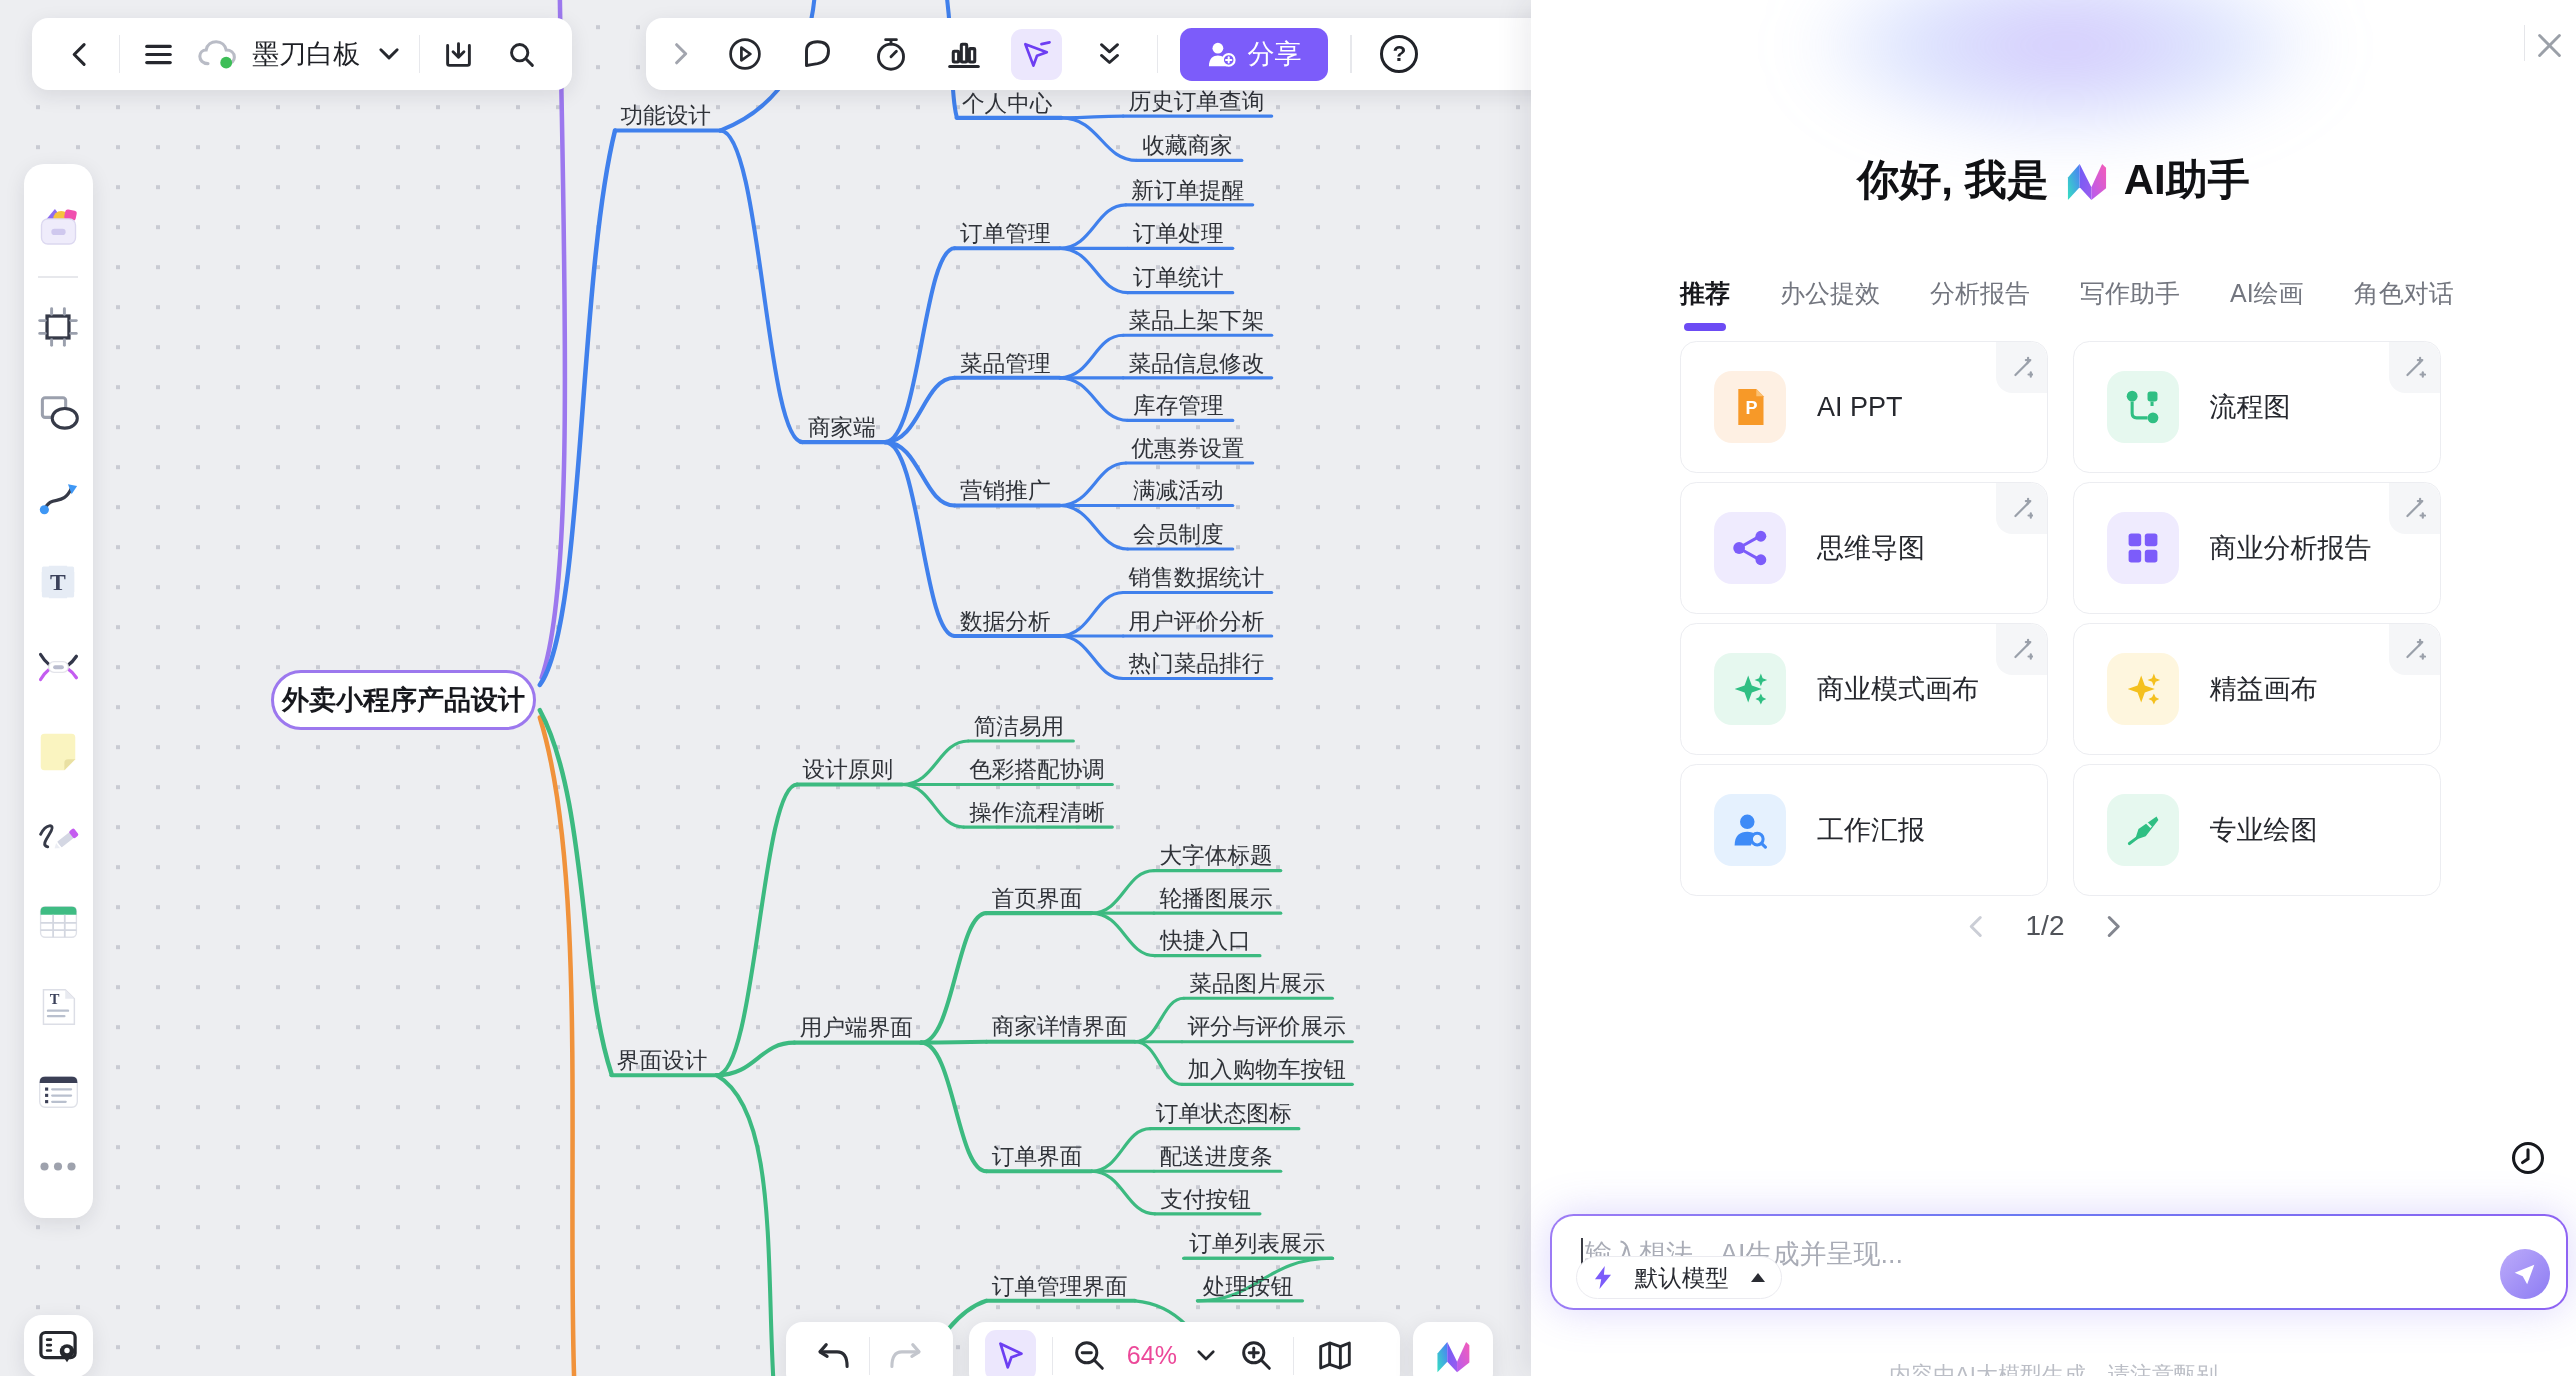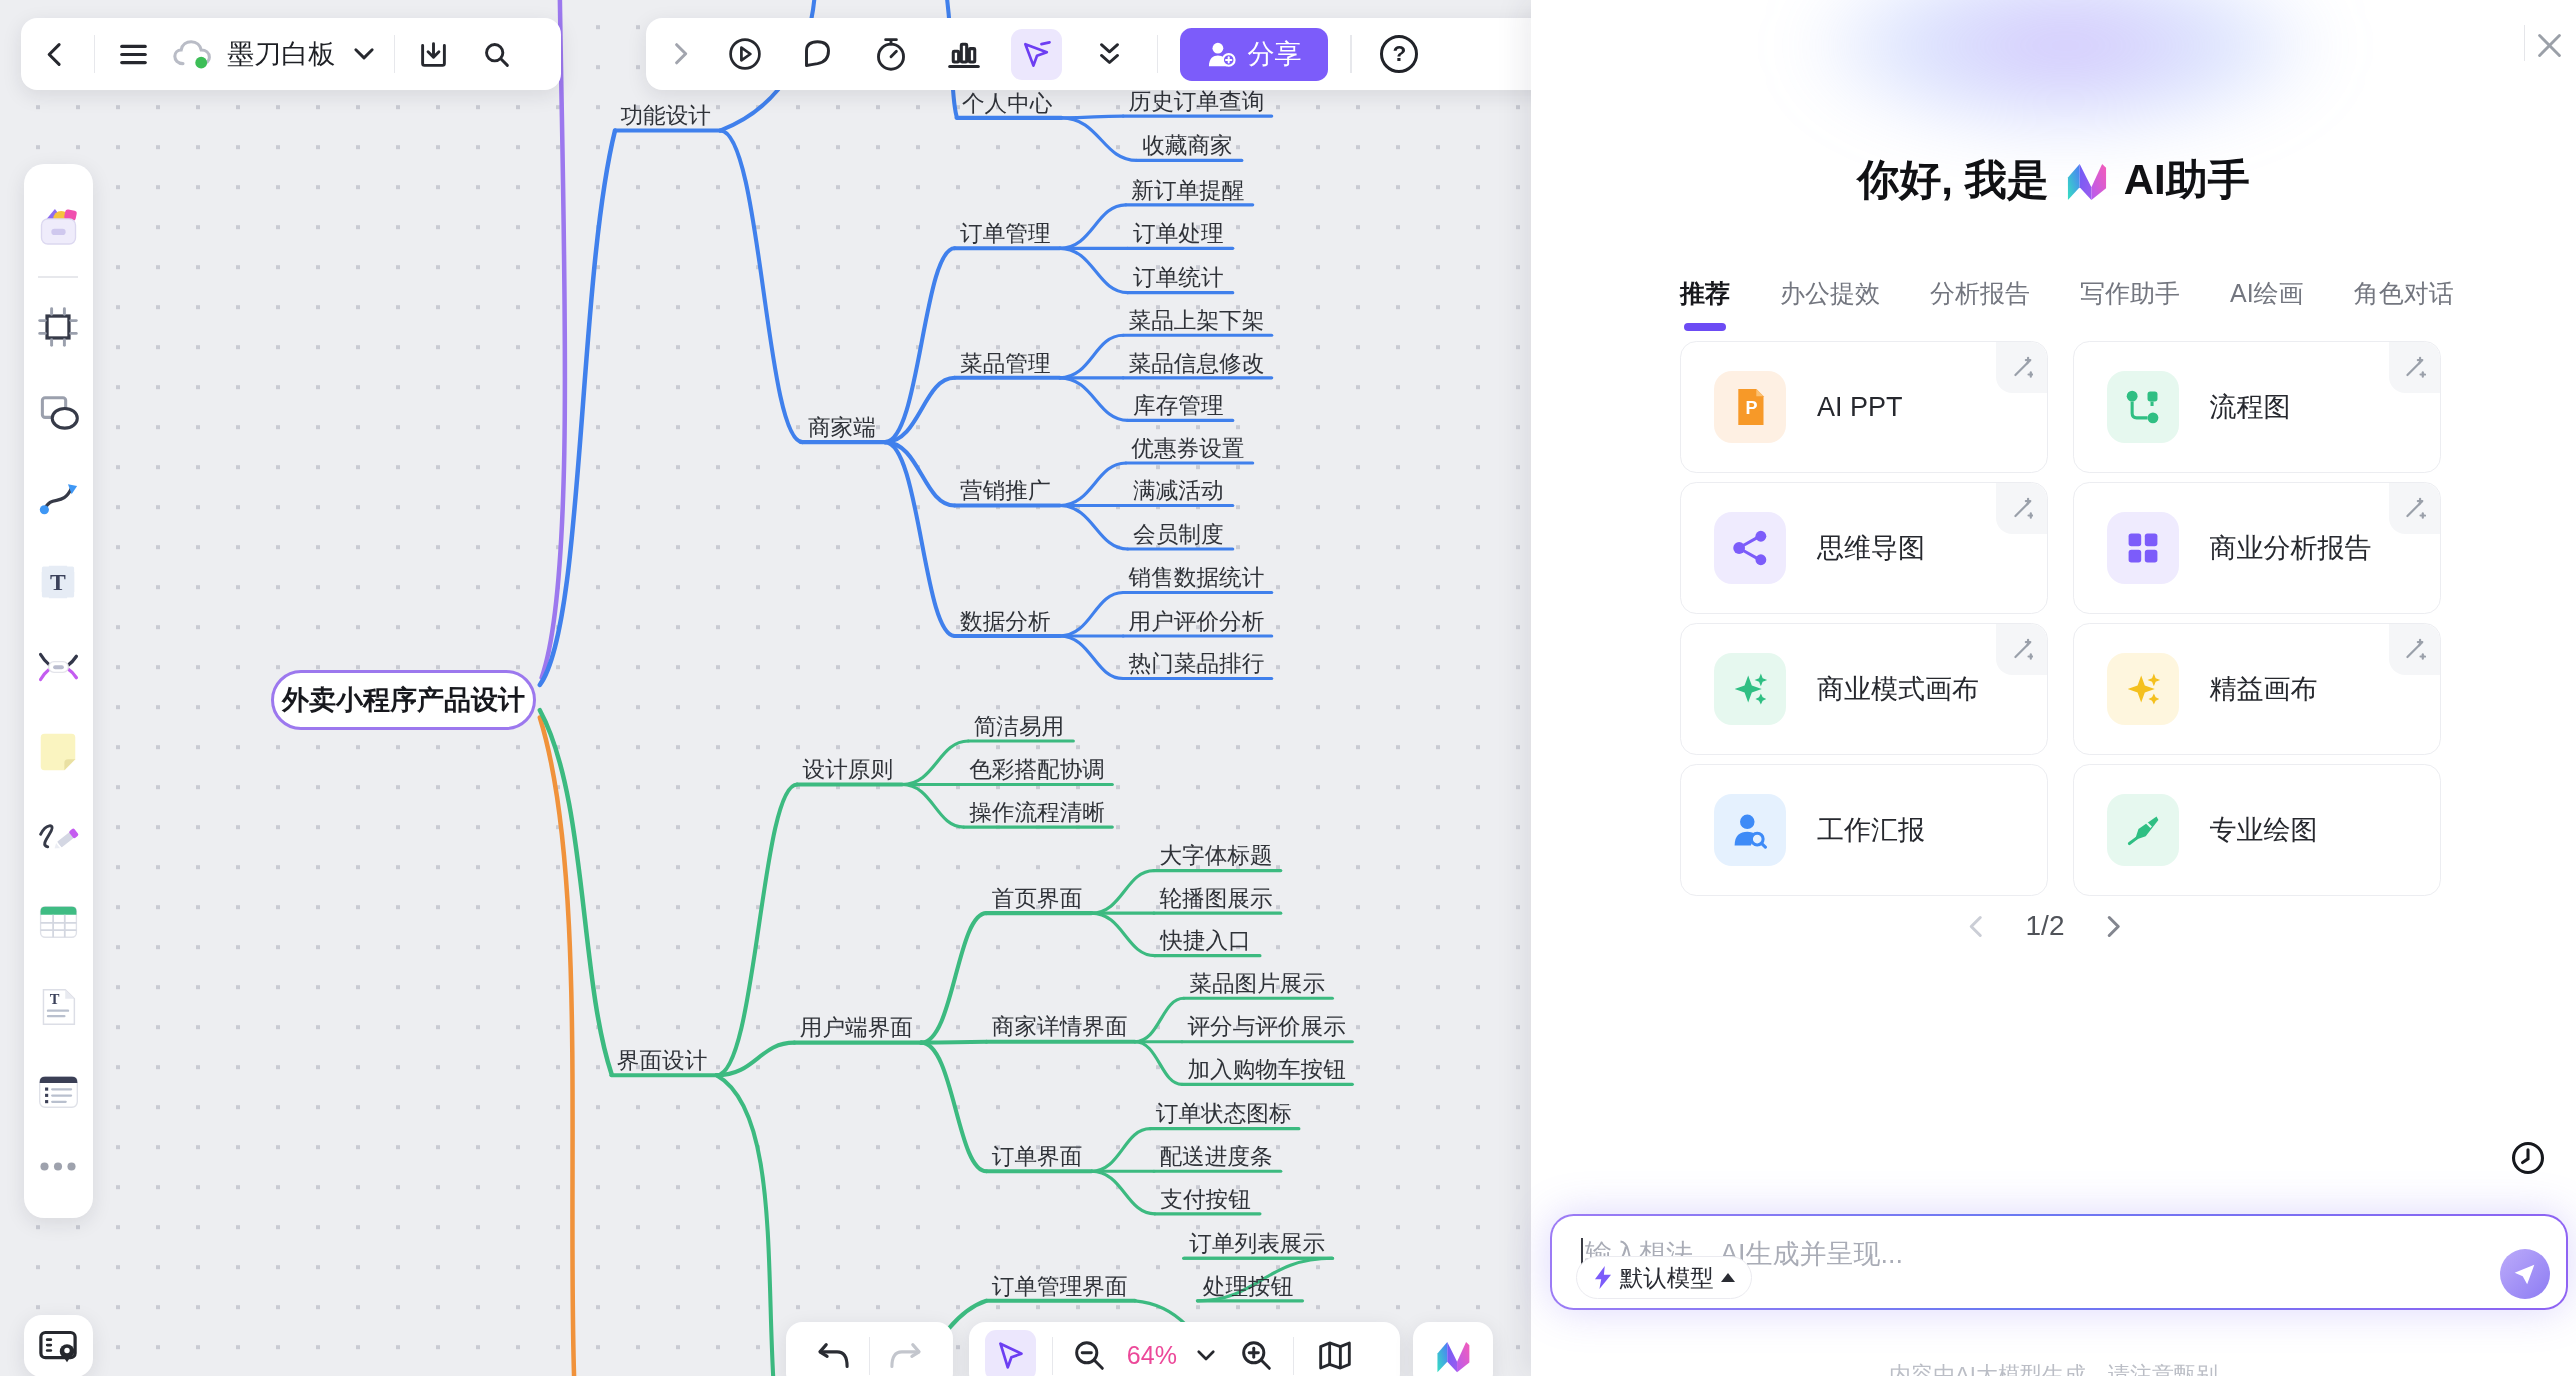--- a/index.html
+++ b/index.html
@@ -16,21 +16,21 @@
     background:#fff; border:3.6px solid #9c78ee; border-radius:31px;
     display:flex; align-items:center; justify-content:center;
     font-size:27px; font-weight:700; color:#17181d; }
   
   .bar { position:absolute; background:#fff; border-radius:16.3px;
     box-shadow:0 5.4px 20px rgba(30,34,48,.10); display:flex; align-items:center; }
   .icon-btn { width:51px; height:51px; display:flex; align-items:center; justify-content:center;
     border-radius:11px; flex:none; }
   .icon-btn.active { background:#ece7fd; }
   .vdiv { width:1.4px; height:38px; background:#e7e8ec; flex:none; }
-  #bar-top-left { left:21px; top:18px; width:540px; height:72px; padding:0 9px; gap:12.7px; }
+  #bar-top-left { left:32px; top:18px; width:540px; height:72px; padding:0 23px; gap:12.7px; }
   .board-name { font-size:27px; font-weight:500; color:#1e2025; white-space:nowrap; }
   #bar-top-mid { left:646px; top:18px; width:951px; height:72px; padding:0 20px; gap:22px; }
   #share-btn { height:53px; padding:0 27px; background:#7c5cfa; border-radius:11.8px;
     display:flex; align-items:center; gap:11px; color:#fff; font-size:27px; font-weight:500; flex:none;}
   .help-circle { width:38px; height:38px; border:3.2px solid #212329; border-radius:50%;
     display:flex; align-items:center; justify-content:center; font-size:22.6px; font-weight:700; color:#212329;}
   #sidebar { left:23.5px; top:164px; width:69px; height:1054px; border-radius:20px;
     flex-direction:column; justify-content:flex-start; padding:20px 0; gap:0; }
   .side-item { width:69px; height:85px; display:flex; align-items:center; justify-content:center; flex:none;}
   .side-div { width:40px; height:1.4px; background:#e7e8ec; margin:7.2px auto; }
@@ -73,21 +73,21 @@
     display:flex; align-items:center; justify-content:center; }
   #prompt { position:absolute; left:19px; top:1214px; width:1018px; height:96px; border-radius:23.5px;
     border:2.7px solid transparent;
     background:linear-gradient(#fff,#fff) padding-box,
                linear-gradient(100deg,#9d7bf5,#6a79f2 45%,#8f63f3) border-box;
     box-shadow:0 0 42px rgba(130,110,245,.28); }
   #prompt-text { position:absolute; left:29px; top:20px; display:flex; align-items:center; gap:1.8px; }
   .caret { width:2.3px; height:33px; background:#3c3e46; }
   .placeholder { font-size:27px; color:#a9acb6; }
   #model-pill { position:absolute; left:23.5px; bottom:9px; height:43px; padding:0 16.3px;
-    border:1.8px solid #ebebf0; border-radius:22px; display:flex; align-items:center; gap:7px;
+    border:1.8px solid #ebebf0; border-radius:22px; display:flex; align-items:center; gap:22px;
     font-size:23.5px; font-weight:500; color:#2a2c33; background:#fff; }
   .tri-up { width:0; height:0; border-left:7.2px solid transparent; border-right:7.2px solid transparent;
     border-bottom:9px solid #2a2c33; }
   #send-btn { position:absolute; right:16.3px; bottom:9px; width:50px; height:50px; border-radius:50%;
     background:linear-gradient(135deg,#bcabfa,#8d7cf3); display:flex; align-items:center; justify-content:center;}
   #footer-note { position:absolute; left:0; top:1360px; width:1045px; text-align:center;
     font-size:22px; color:#bbbec6; }
   svg { display:block; }
 </style>
 </head>

